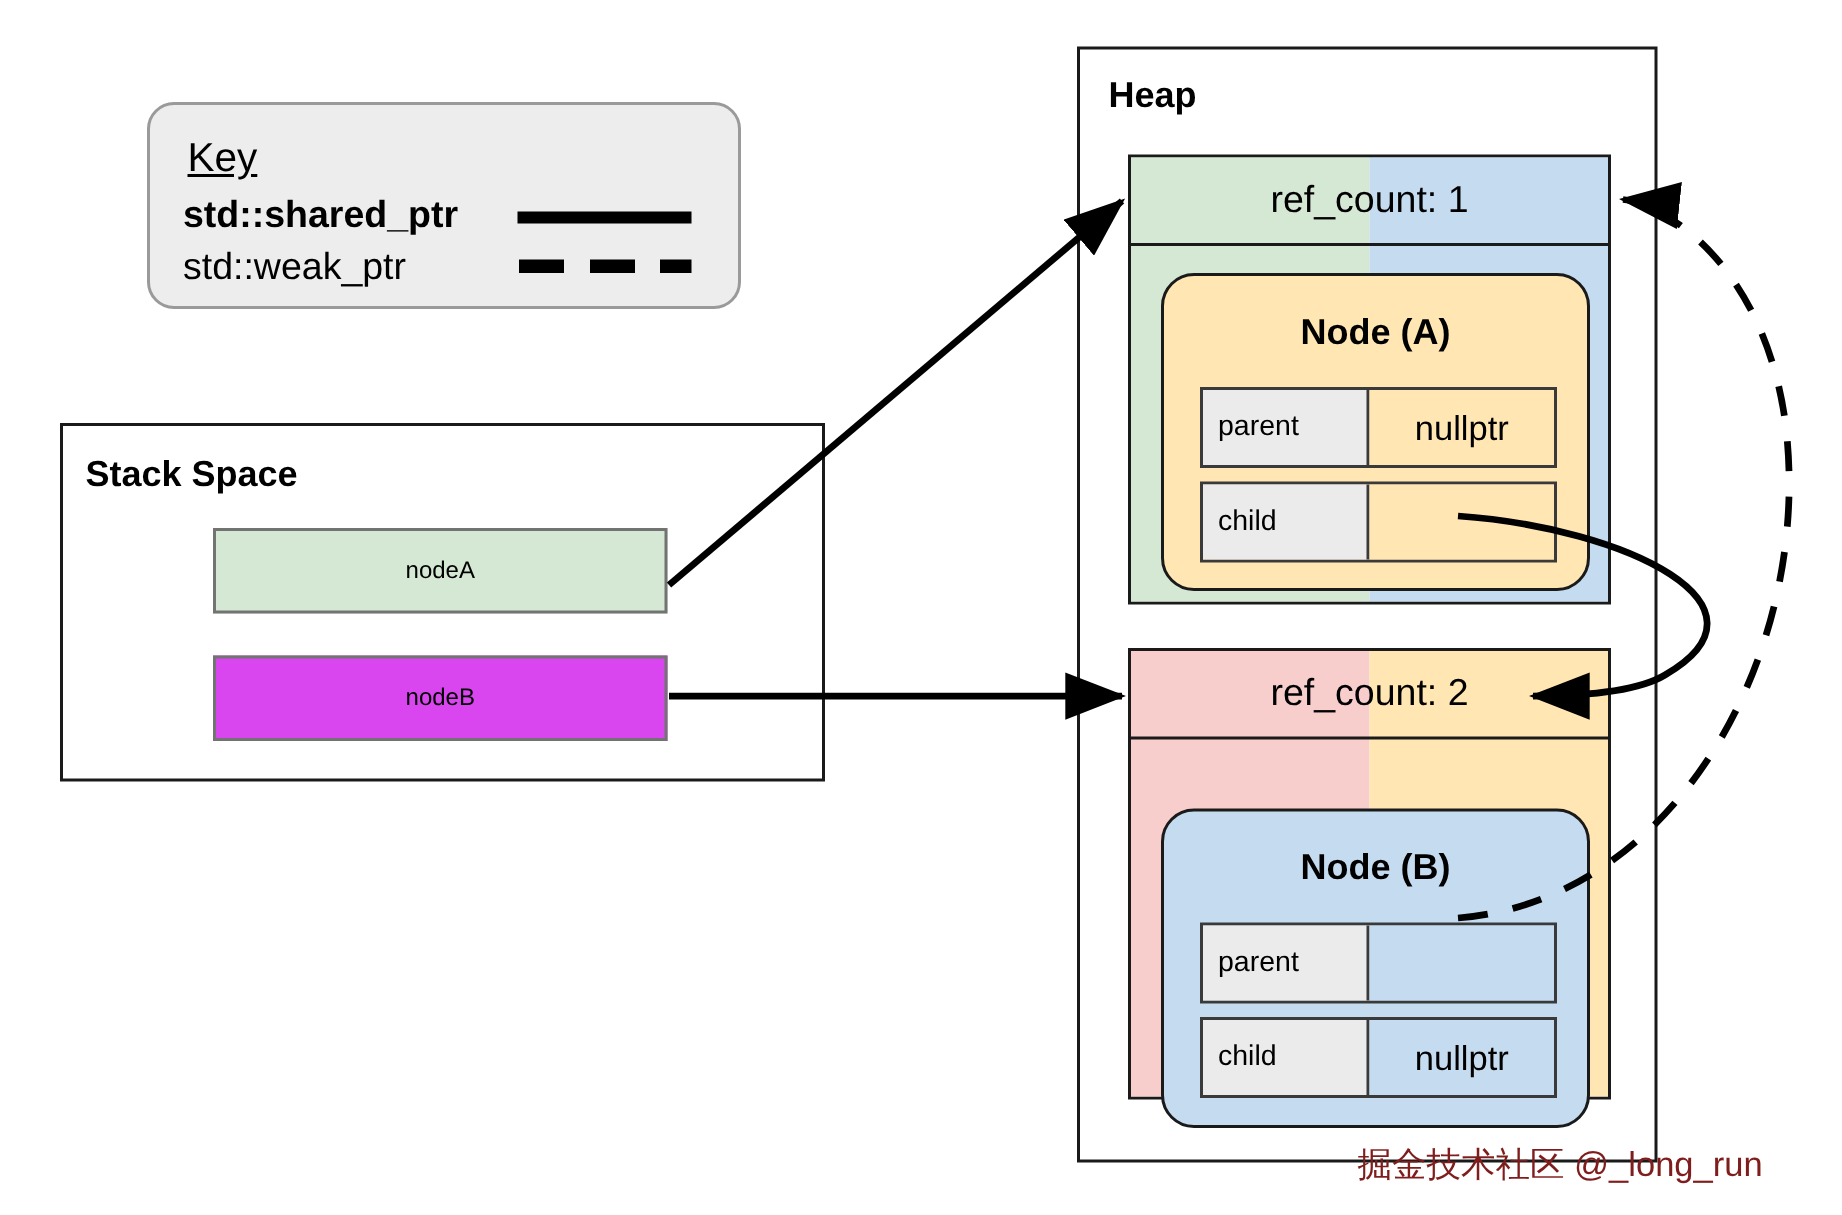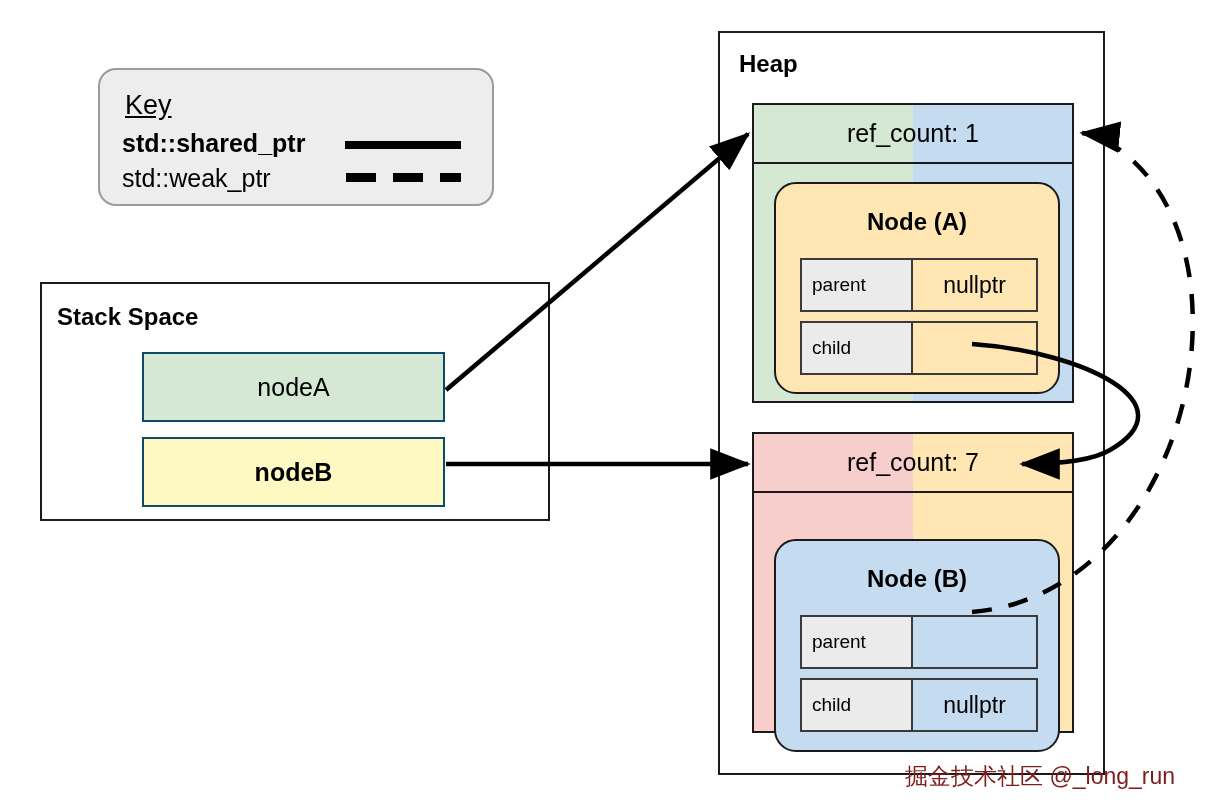--- a/index.html
+++ b/index.html
@@ -58,27 +58,27 @@
   #stack-box {
     left: 40px; top: 282px; width: 510px; height: 239px;
     border: 2px solid #1a1a1a;
     background: #ffffff;
   }
   #stack-title {
     left: 57px; top: 305px;
     font-size: 24px; font-weight: bold; line-height: 1;
   }
   .stack-slot {
-    left: 142px; width: 303px; height: 70px;
-    border: 2px solid #0c4a6e;
+    left: 142px; width: 303px; height: 57px;
+    border: 2px solid #737373;
     display: flex; align-items: center; justify-content: center;
-    font-size: 25px;
+    font-size: 16px;
   }
   #stack-slot-nodeA { top: 352px; background: #d5e8d4; }
-  #stack-slot-nodeB { top: 437px; background: #fef9c3; font-weight: bold; }
+  #stack-slot-nodeB { top: 437px; background: #d946ef; }
 
   
   #heap-box {
     left: 718px; top: 31px; width: 387px; height: 744px;
     border: 2px solid #1a1a1a;
     background: #ffffff;
   }
   #heap-title {
     left: 739px; top: 52px;
     font-size: 24px; font-weight: bold; line-height: 1;
@@ -188,21 +188,21 @@
         <div class="field-val"></div>
       </div>
     </div>
   </div>
 
   <div class="abs ctrl-block" id="ctrl-block-b">
     <div class="ctrl-halves">
       <div style="background:#f8cecc"></div>
       <div style="background:#ffe6b3"></div>
     </div>
-    <div class="ctrl-header">ref_count: 7</div>
+    <div class="ctrl-header">ref_count: 2</div>
     <div class="node-box" id="node-box-b">
       <div class="node-title">Node (B)</div>
       <div class="field-row r1">
         <div class="field-key">parent</div>
         <div class="field-val"></div>
       </div>
       <div class="field-row r2">
         <div class="field-key">child</div>
         <div class="field-val">nullptr</div>
       </div>

